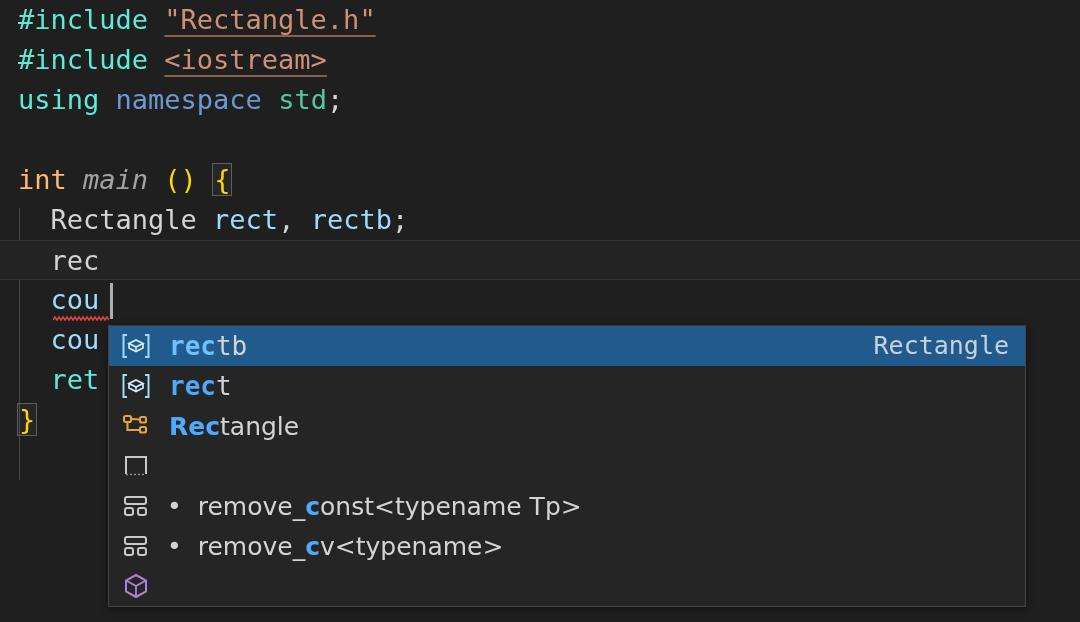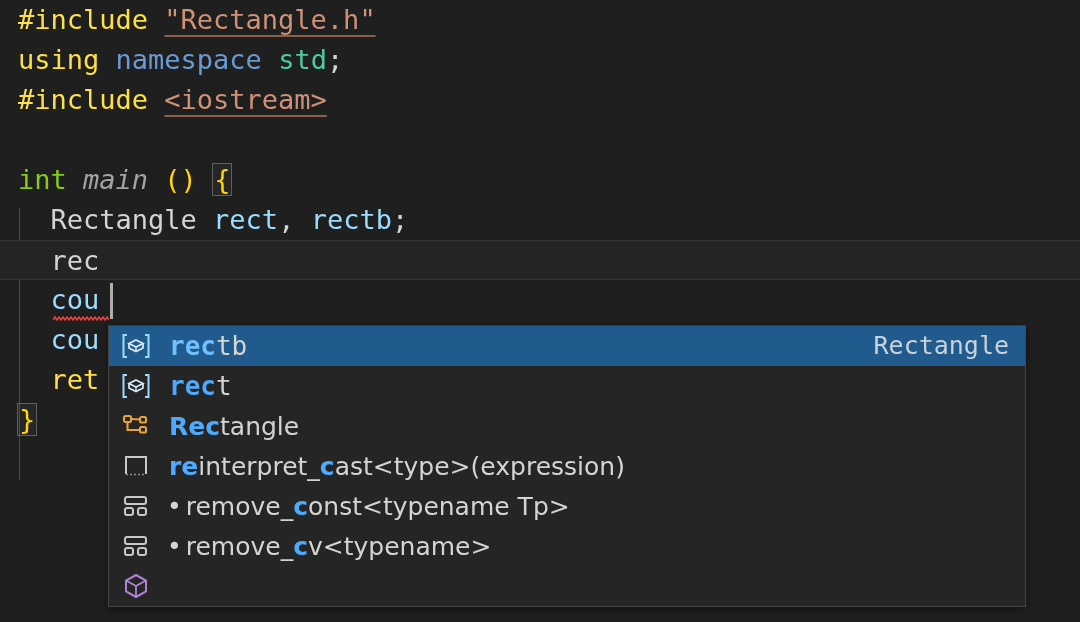--- a/index.html
+++ b/index.html
@@ -40,25 +40,25 @@
     box-sizing: border-box;
   }
   .line-current {
     background: #242424;
     border-top: 1px solid #343434;
     border-bottom: 1px solid #343434;
     height: 40px;
   }
 
   
-  .tk-pre   { color: #fde047; }   
+  .tk-pre   { color: #5eead4; }   
   .tk-str   { color: #ce9178; text-decoration: underline; text-underline-offset: 6px; text-decoration-color: #8a5f4b;}
   .tk-ns    { color: #6a9ad4; }   
   .tk-std   { color: #4ec9a0; }   
-  .tk-type  { color: #84cc16; }   
+  .tk-type  { color: #fdba74; }   
   .tk-fn    { color: #a3a3a3; font-style: italic; }   
   .tk-var   { color: #9cdcfe; }   
   .tk-cls   { color: #d4d4d4; }   
   .tk-paren { color: #ffd602; }
   .tk-paren2{ color: #da70d6; }
   .tk-num   { color: #b5cea8; }
   .tk-punc  { color: #d4d4d4; }
   .tk-plain { color: #d4d4d4; }
 
   .bracket-box {
@@ -153,36 +153,36 @@
     color: #c8d2da;
     font-size: 25px;
     font-family: "DejaVu Sans Mono", monospace;
   }
   .bullet {
     color: #d4d4d4;
     font-family: "DejaVu Sans", sans-serif;
     font-size: 25px;
     margin-left: 10px;
   }
-  .bullet + .sg-label { margin-left: 4px; }
+  .bullet + .sg-label { margin-left: 16px; }
 </style>
 </head>
 <body>
 
 <div id="editor">
 
   <div class="indent-guide"></div>
 
   <div class="code-lines">
 
     <div class="line"><span class="tk-pre">#include</span><span> </span><span class="tk-str">"Rectangle.h"</span></div>
 
+    <div class="line"><span class="tk-pre">#include</span><span> </span><span class="tk-str">&lt;iostream&gt;</span></div>
+
     <div class="line"><span class="tk-pre">using</span><span> </span><span class="tk-ns">namespace</span><span> </span><span class="tk-std">std</span><span class="tk-punc">;</span></div>
-
-    <div class="line"><span class="tk-pre">#include</span><span> </span><span class="tk-str">&lt;iostream&gt;</span></div>
 
     <div class="line">&nbsp;</div>
 
     <div class="line"><span class="tk-type">int</span><span> </span><span class="tk-fn">main</span><span> </span><span class="tk-paren">(</span><span class="tk-paren">)</span><span> </span><span class="tk-paren bracket-box">{</span></div>
 
     <div class="line"><span>  </span><span class="tk-cls">Rectangle</span><span> </span><span class="tk-var">rect</span><span class="tk-punc">,</span><span> </span><span class="tk-var">rectb</span><span class="tk-punc">;</span></div>
 
 
     <div class="line line-current"><span>  </span><span class="tk-plain">rec</span></div>
 
@@ -246,21 +246,20 @@
       <span class="sg-label"><span class="hl">Rec</span><span>tangle</span></span>
     </div>
 
     <div class="sg-row">
       <span class="sg-icon">
         <svg width="30" height="26" viewBox="0 0 30 26" xmlns="http://www.w3.org/2000/svg">
           <path d="M5 21 L5 4 L25 4 L25 21" fill="none" stroke="#c9c9c9" stroke-width="2"></path>
           <path d="M5 21.5 L7 21.5 M9 21.5 L11 21.5 M13 21.5 L15 21.5 M17 21.5 L19 21.5 M21 21.5 L23 21.5" stroke="#8c8c8c" stroke-width="1.6"></path>
         </svg>
       </span>
-      <span class="sg-label"><span class="hl">re</span><span>interpret_</span><span class="hl">c</span><span>ast&lt;type&gt;(expression)</span></span>
     </div>
 
     <div class="sg-row">
       <span class="sg-icon">
         <svg width="30" height="26" viewBox="0 0 30 26" xmlns="http://www.w3.org/2000/svg">
           <rect x="4" y="4" width="21" height="7" rx="2.2" fill="none" stroke="#c9c9c9" stroke-width="2"></rect>
           <rect x="4" y="15" width="8" height="7" rx="2.2" fill="none" stroke="#c9c9c9" stroke-width="2"></rect>
           <rect x="17" y="15" width="8" height="7" rx="2.2" fill="none" stroke="#c9c9c9" stroke-width="2"></rect>
         </svg>
       </span>

